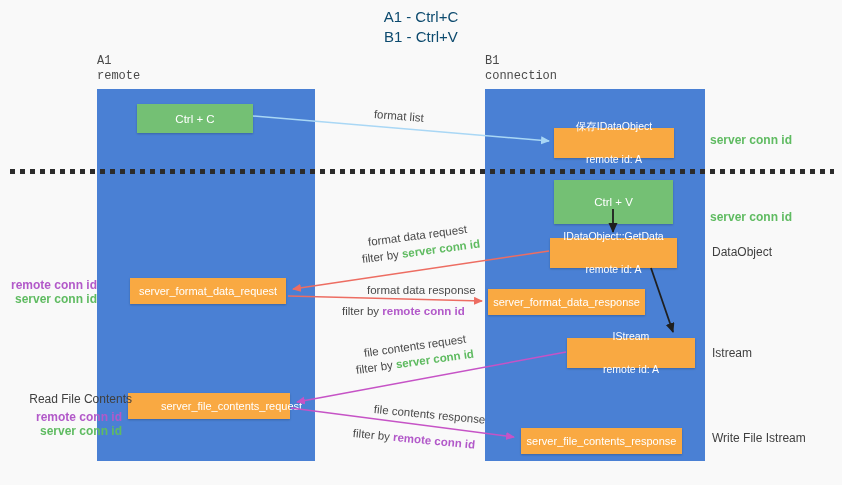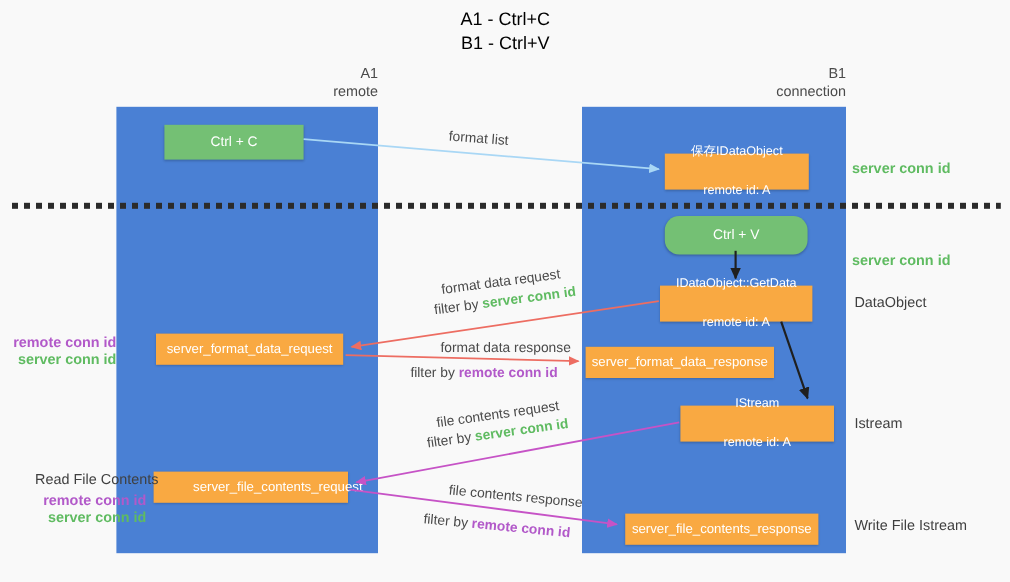--- a/index.html
+++ b/index.html
@@ -1,21 +1,21 @@
 <!DOCTYPE html>
 <html><head>
 <meta charset="utf-8">
 <style>
   html,body{margin:0;padding:0;background:#f9f9f9;}
   .canvas{position:relative;width:842px;height:485px;background:#f9f9f9;
           font-family:"Liberation Sans",sans-serif;overflow:hidden;}
   .title{position:absolute;left:0;top:7px;width:842px;text-align:center;
-         font-size:15px;line-height:20px;color:#000000;}
-  .col-label{position:absolute;top:54px;text-align:right;font-size:12px;
-             line-height:15px;color:#4a4a4a;}
+         font-size:15px;line-height:20px;color:#0c4a6e;}
+  .col-label{position:absolute;top:54px;text-align:left;font-size:12px;
+             line-height:15px;color:#4a4a4a;font-family:Liberation Mono, monospace;}
   .pillar{position:absolute;top:89px;height:372px;background:#4a80d4;}
   .divider{position:absolute;left:10px;top:169px;width:824px;height:5px;
            background:repeating-linear-gradient(to right,#2b2b2b 0 5px,transparent 5px 10px);}
   .box{position:absolute;display:flex;flex-direction:column;align-items:center;
        justify-content:center;color:#fff;text-align:left;
        box-shadow:0 1px 2px rgba(0,0,0,.22);}
   .green{background:#74c074;}
   .orange{background:#f9a942;gap:20px;}
   .box .ln{font-size:10.5px;line-height:13px;white-space:nowrap;}
   .box .single{font-size:11.5px;white-space:nowrap;}
@@ -54,21 +54,21 @@
 
   <div class="box green" style="left:137px;top:104px;width:116px;height:29px;">
     <div class="single">Ctrl + C</div>
   </div>
 
   <div class="box orange" style="left:554px;top:128px;width:120px;height:30px;">
     <div class="ln">保存IDataObject</div>
     <div class="ln">remote id: A</div>
   </div>
 
-  <div class="box green" style="left:554px;top:180px;width:119px;height:32px;border-radius:12px;">
+  <div class="box green" style="left:554px;top:180px;width:119px;height:44px;">
     <div class="single">Ctrl + V</div>
   </div>
 
   <div class="box orange" style="left:550px;top:238px;width:127px;height:30px;">
     <div class="ln">IDataObject::GetData</div>
     <div class="ln">remote id: A</div>
   </div>
 
   <div class="box orange" style="left:488px;top:289px;width:157px;height:26px;">
     <div class="single" style="font-size:11px;">server_format_data_response</div>

